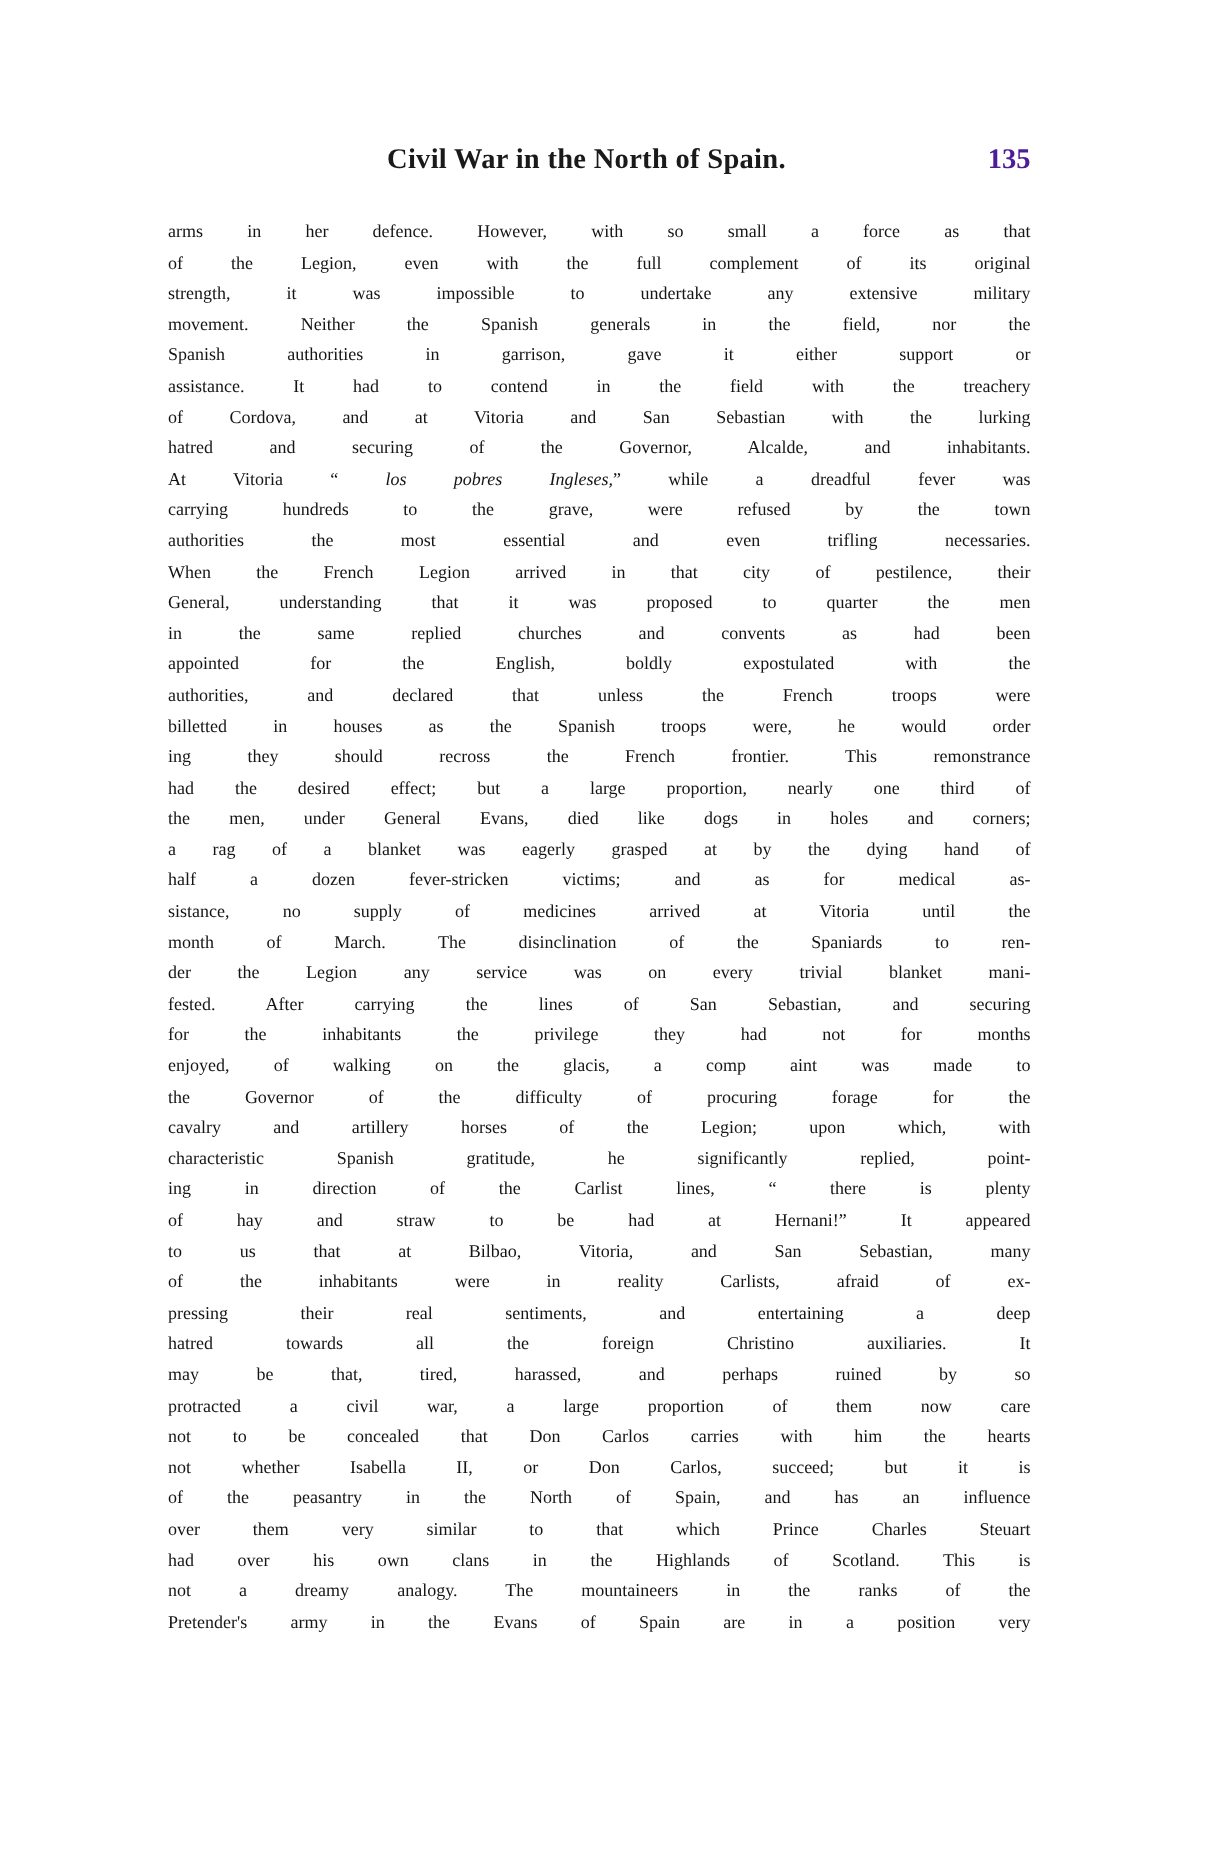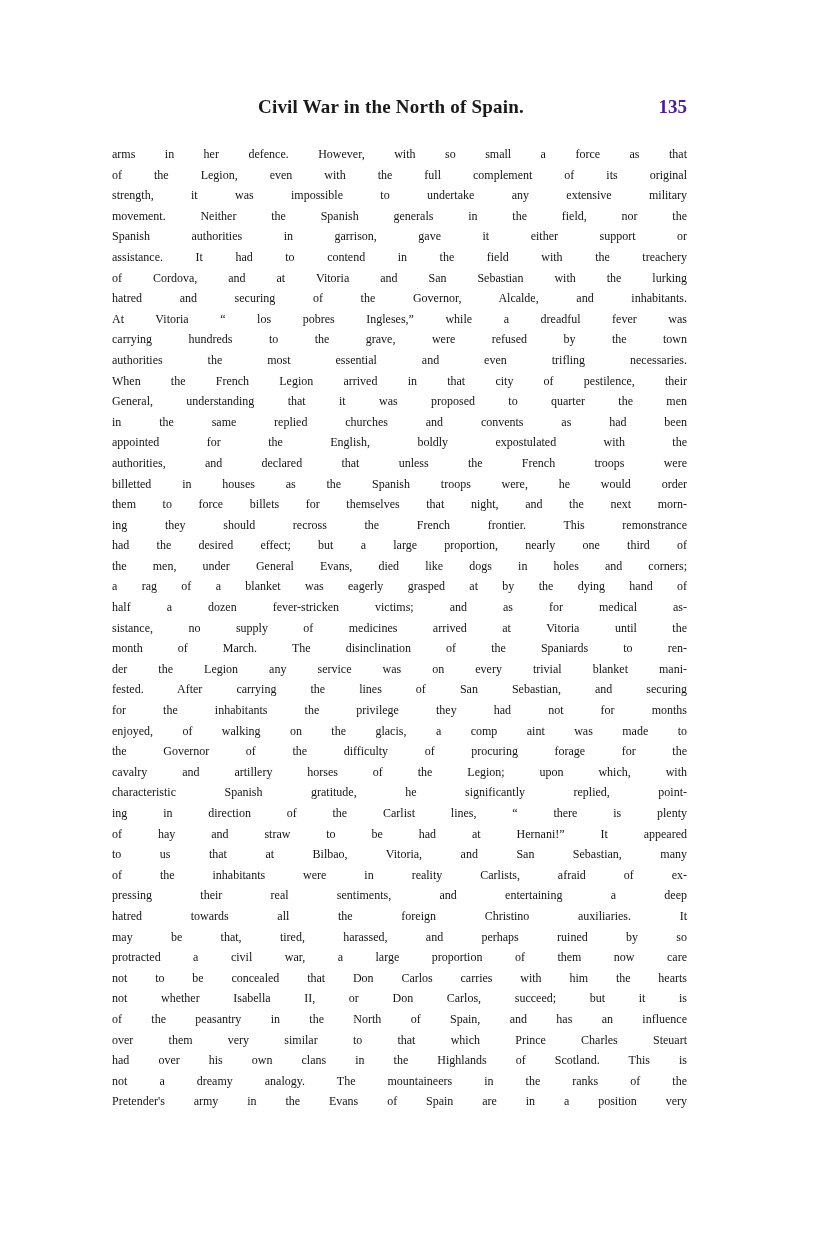--- a/index.html
+++ b/index.html
@@ -58,21 +58,21 @@
       font-size: 12px;
       white-space: nowrap;
       text-align: justify;
       text-align-last: justify;
       overflow: visible;
       color: #141414;
     }
     .line.last {
       text-align-last: justify;
     }
-    .it { }
+    .it { font-style: italic; }
   </style>
 </head>
 <body>
 
 <div class="page">
   <div class="running-head">
     <span class="running-title">Civil War in the North of Spain.</span>
     <span class="page-number">135</span>
   </div>
 
@@ -87,21 +87,20 @@
     <span class="line">hatred and securing of the Governor, Alcalde, and inhabitants.</span>
     <span class="line" id="line-italic"><span>At Vitoria “ </span><span class="it">los pobres Ingleses,</span><span>” while a dreadful fever was</span></span>
     <span class="line">carrying hundreds to the grave, were refused by the town</span>
     <span class="line">authorities the most essential and even trifling necessaries.</span>
     <span class="line">When the French Legion arrived in that city of pestilence, their</span>
     <span class="line">General, understanding that it was proposed to quarter the men</span>
     <span class="line">in the same replied churches and convents as had been</span>
     <span class="line">appointed for the English, boldly expostulated with the</span>
     <span class="line">authorities, and declared that unless the French troops were</span>
     <span class="line">billetted in houses as the Spanish troops were, he would order</span>
-    <span class="line">them to force billets for themselves that night, and the next morn-</span>
     <span class="line">ing they should recross the French frontier.  This remonstrance</span>
     <span class="line">had the desired effect; but a large proportion, nearly one third of</span>
     <span class="line">the men, under General Evans, died like dogs in holes and corners;</span>
     <span class="line">a rag of a blanket was eagerly grasped at by the dying hand of</span>
     <span class="line">half a dozen fever-stricken victims; and as for medical as-</span>
     <span class="line">sistance, no supply of medicines arrived at Vitoria until the</span>
     <span class="line">month of March.  The disinclination of the Spaniards to ren-</span>
     <span class="line">der the Legion any service was on every trivial blanket mani-</span>
     <span class="line">fested.  After carrying the lines of San Sebastian, and securing</span>
     <span class="line">for the inhabitants the privilege they had not for months</span>

